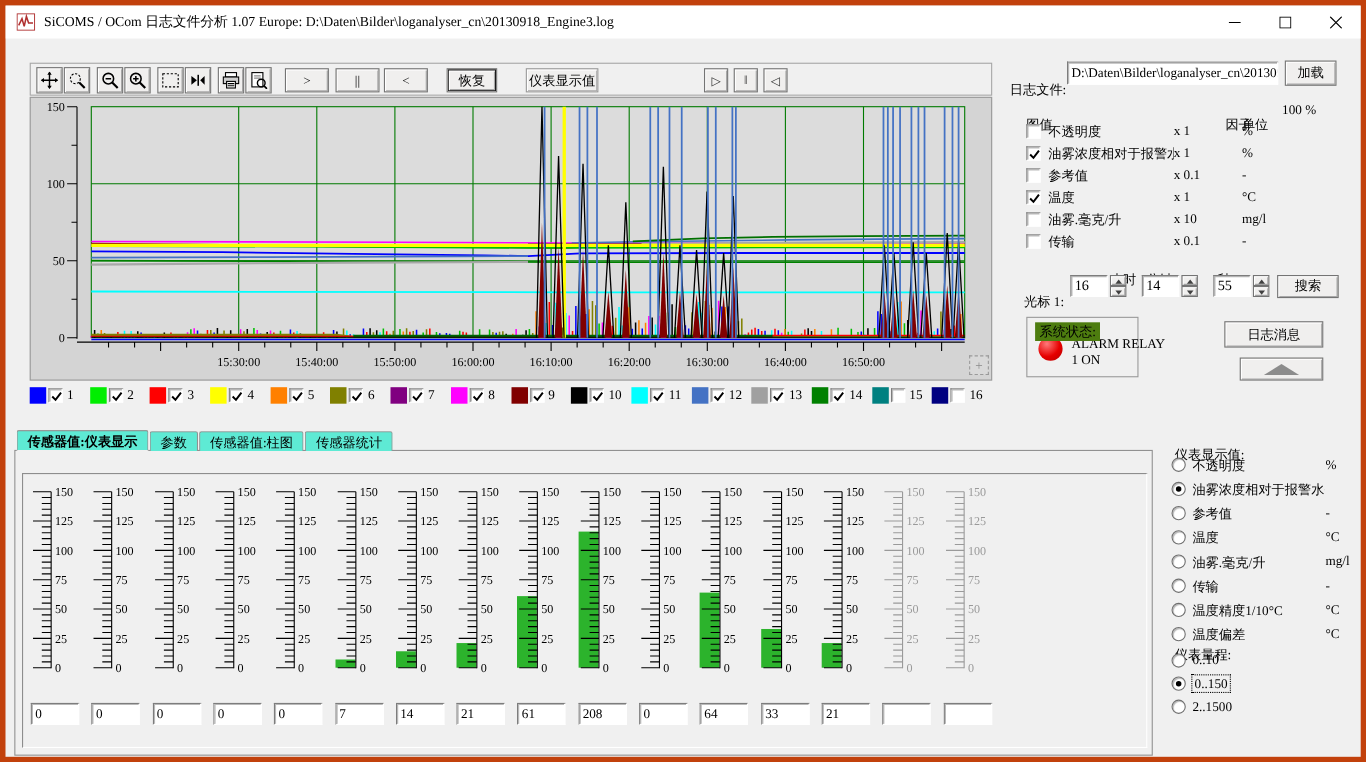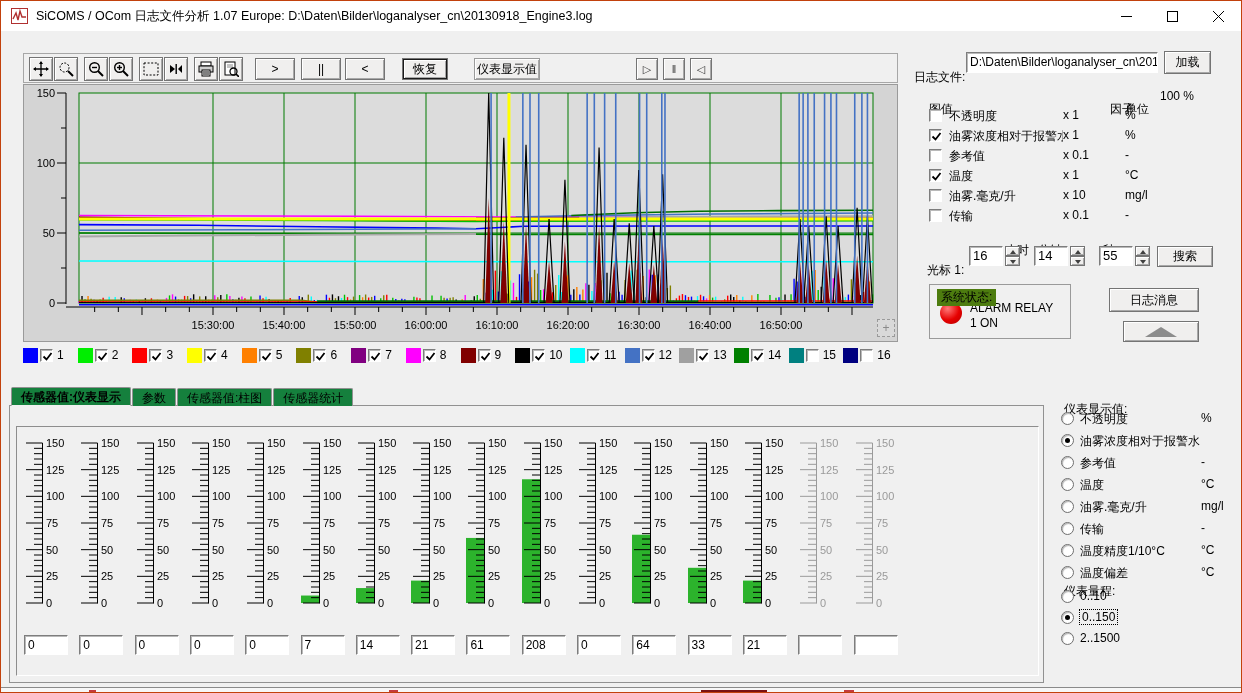--- a/index.html
+++ b/index.html
@@ -1,18 +1,18 @@
 <!DOCTYPE html>
 <html><head>
 <meta charset="utf-8">
 <style>
 *{margin:0;padding:0;box-sizing:border-box;}
 html,body{background:#bfbfbf;}
-#win{position:relative;width:1242px;height:693px;background:#f0f0f0;border:1px solid #c2410c;
-     font-family:Liberation Sans, sans-serif;font-size:12px;color:#000;overflow:hidden;}
+#win{position:relative;width:1242px;height:693px;background:#f0f0f0;border:5px solid #c2410c;
+     font-family:Liberation Serif, serif;font-size:12px;color:#000;overflow:hidden;}
 
 #titlebar{position:absolute;left:0;top:0;width:100%;height:30px;background:#ffffff;display:flex;align-items:center;}
 #appicon{margin:0 8px 0 10px;flex:0 0 auto;}
 #wintitle{font-size:12.5px;white-space:nowrap;}
 #wctl{position:absolute;right:0;top:0;height:30px;display:flex;}
 .wbtn{width:46px;height:30px;display:flex;align-items:center;justify-content:center;font-size:13px;}
 
 .btn{background:#f0efee;border:1px solid #747474;box-shadow:inset 1px 1px 0 #fff,inset -1px -1px 0 #a8a8a8;
      display:flex;align-items:center;justify-content:center;cursor:default;white-space:nowrap;}
 .btn.def{box-shadow:inset 0 0 0 1px #1a1a1a,inset 2px 2px 0 #fff,inset -2px -2px 0 #a8a8a8;}
@@ -42,31 +42,31 @@
 .vrow .cb{position:absolute;left:0;top:1px;margin:0;}
 .vlabel{position:absolute;left:20px;top:0;width:114px;overflow:hidden;white-space:nowrap;}
 .vfactor{position:absolute;left:134px;top:0;}
 .vunit{position:absolute;left:196px;top:0;}
 .spinbox{position:absolute;width:34px;height:20px;line-height:18px;padding-left:3px;font-size:13px;}
 .updown{position:absolute;width:15px;height:20px;display:flex;flex-direction:column;}
 .udbtn{flex:1;position:relative;}
 .udbtn:after{content:"";position:absolute;left:4px;}
 .udup:after{top:3px;border-left:3px solid transparent;border-right:3px solid transparent;border-bottom:4px solid #404040;}
 .uddn:after{top:3px;border-left:3px solid transparent;border-right:3px solid transparent;border-top:4px solid #404040;}
-#statusbox{position:absolute;left:928px;top:283px;width:142px;height:55px;border:1px solid #9a9a9a;background:#f0f0f0;}
+#statusbox{position:absolute;left:928px;top:283px;width:102px;height:55px;border:1px solid #9a9a9a;background:#f0f0f0;}
 #statuslegend{position:absolute;left:936px;top:276px;background:#4d7c0f;padding:0 4px;}
 #lamp{position:absolute;left:10px;top:17px;width:22px;height:22px;border-radius:50%;background:radial-gradient(circle at 35% 30%,#ff7a7a,#e60000 55%,#b30000);}
 .alarmtxt{position:absolute;left:40px;font-size:12px;white-space:nowrap;}
 #logmsgbtn{position:absolute;left:1108px;top:287px;width:90px;height:24px;}
 #upbtn{position:absolute;left:1122px;top:320px;width:76px;height:21px;}
 #upbtn .tri{width:0;height:0;border-left:16px solid transparent;border-right:16px solid transparent;border-bottom:10px solid #8c8c8c;}
 
 #tabbox{position:absolute;left:8px;top:386px;width:1035px;height:296px;}
 #tabrow{position:absolute;left:2px;top:0;height:19px;display:flex;z-index:2;}
-.tab{height:18px;margin-top:1px;padding:1px 9px 0 9px;border:1px solid #919191;border-bottom:none;background:#15803d;border-radius:2px 2px 0 0;margin-right:1px;font-size:12px;white-space:nowrap;text-align:center;}
+.tab{height:18px;margin-top:1px;padding:1px 9px 0 9px;border:1px solid #919191;border-bottom:none;background:#5eead4;border-radius:2px 2px 0 0;margin-right:1px;font-size:12px;white-space:nowrap;text-align:center;}
 .tab.active{height:19px;margin-top:0;font-weight:bold;border-bottom:1px solid #f0f0f0;}
 #tabcontent{position:absolute;left:0;top:18px;width:1035px;height:278px;border:1px solid #919191;background:#f0f0f0;z-index:1;}
 #gaugepanel{position:absolute;left:6px;top:20px;width:1023px;height:250px;border-top:1px solid #8d8d8d;border-left:1px solid #8d8d8d;border-bottom:1px solid #fff;border-right:1px solid #fff;background:#f0f0f0;}
 .gcol{position:absolute;top:10px;width:52px;height:240px;}
 .gval{position:absolute;top:198px;left:1px;width:44px;height:20px;line-height:18px;padding-left:3px;font-size:12px;}
 
 .radio{position:absolute;width:13px;height:13px;border-radius:50%;background:#fff;border:1px solid #6f6f6f;box-shadow:inset 1px 1px 1px #b5b5b5;}
 .radio.sel:after{content:"";position:absolute;left:3px;top:3px;width:5px;height:5px;border-radius:50%;background:#000;}
 .drow{position:absolute;left:1060px;height:16px;}
 .drow .radio{left:0;top:1px;}

